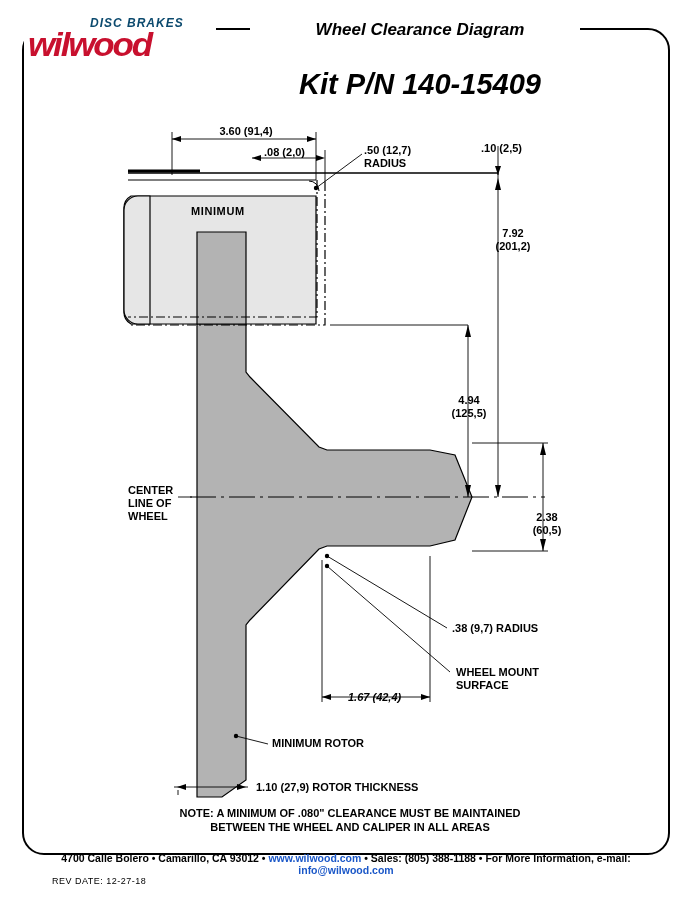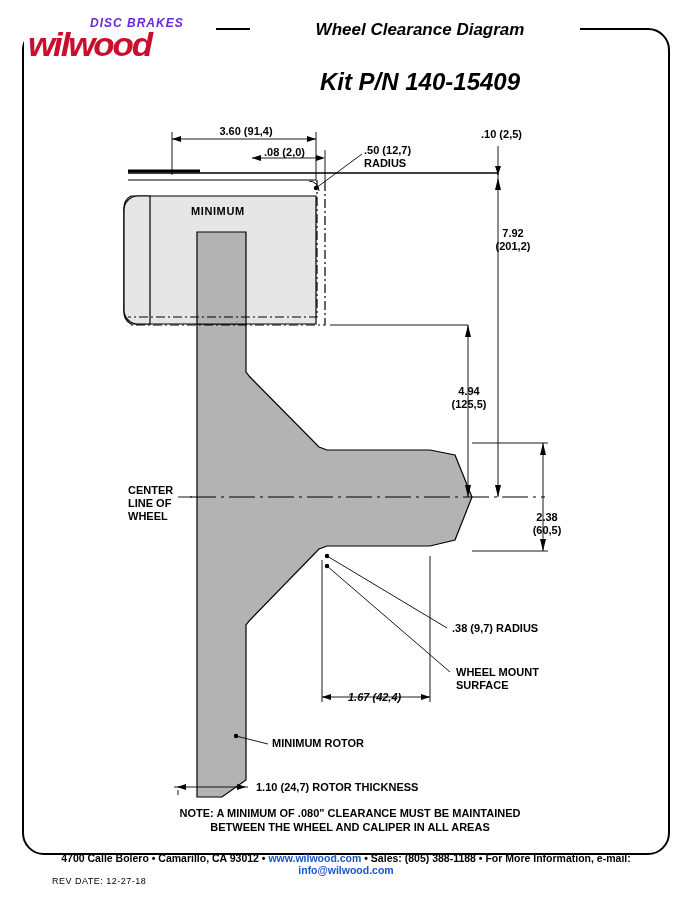--- a/index.html
+++ b/index.html
@@ -29,41 +29,41 @@
   }
   .title-patch{
     position:absolute;left:250px;top:18px;width:330px;height:24px;background:#fff;
   }
   .logo{
     position:absolute;left:28px;top:16px;width:186px;height:44px;
   }
   .logo .disc{
     position:absolute;left:62px;top:0px;
     font-style:italic;font-weight:bold;font-size:12px;
-    letter-spacing:1px;color:#6d28d9;
+    letter-spacing:1px;color:#0c4a6e;
     font-family:"Liberation Sans", sans-serif;
     text-align:center;
   }
   .logo .word{
     position:absolute;left:0px;top:10px;
     font-family:"Liberation Sans", sans-serif;
     font-weight:bold;font-style:italic;font-size:33px;
     color:#c8102e;letter-spacing:-2px;
     transform:scaleX(1.06);
     transform-origin:left center;
   }
   .doc-title{
     position:absolute;left:250px;top:20px;width:340px;
     text-align:center;
     font-weight:bold;font-style:italic;font-size:17px;
   }
   .kit-pn{
     position:absolute;left:200px;top:68px;width:440px;
     text-align:center;
-    font-weight:bold;font-style:italic;font-size:24px;
+    font-weight:bold;font-style:italic;font-size:29px;
   }
   .footer{
     position:absolute;left:24px;top:852px;width:644px;
     text-align:center;font-size:10.5px;font-weight:bold;
   }
   .footer a{color:#1a57c8;text-decoration:none;}
   .rev{
     position:absolute;left:52px;top:876px;font-size:9px;
     letter-spacing:0.5px;
   }
@@ -196,39 +196,39 @@
       <circle cx="236" cy="736" r="2.2" fill="#000" stroke="none"></circle>
 
       <line x1="178" y1="497" x2="192" y2="497" stroke-width="0.9"></line>
     </g>
   </svg>
 
   <div class="lbl c" style="left:184px;top:125px;width:124px;">3.60 (91,4)</div>
   <div class="lbl" style="left:242px;top:146px;margin-left:22px;">.08 (2,0)</div>
   <div class="lbl" style="left:364px;top:144px;">.50 (12,7)
 RADIUS</div>
-  <div class="lbl" style="left:481px;top:128px;">.10 (2,5)</div>
+  <div class="lbl" style="left:481px;top:142px;">.10 (2,5)</div>
 
   <div class="lbl c" style="left:478px;top:227px;width:70px;">7.92
 (201,2)</div>
-  <div class="lbl c" style="left:433px;top:385px;width:72px;">4.94
+  <div class="lbl c" style="left:433px;top:394px;width:72px;">4.94
 (125,5)</div>
   <div class="lbl c" style="left:513px;top:511px;width:68px;">2.38
 (60,5)</div>
   <div class="lbl" style="left:348px;top:691px;font-style:italic;">1.67 (42,4)</div>
 
   <div class="lbl" style="left:191px;top:205px;letter-spacing:0.6px;">MINIMUM</div>
   <div class="lbl" style="left:128px;top:484px;">CENTER
 LINE OF
 WHEEL</div>
   <div class="lbl" style="left:452px;top:622px;">.38 (9,7) RADIUS</div>
   <div class="lbl" style="left:456px;top:666px;">WHEEL MOUNT
 SURFACE</div>
   <div class="lbl" style="left:272px;top:737px;">MINIMUM ROTOR</div>
-  <div class="lbl" style="left:256px;top:781px;">1.10 (24,7) ROTOR THICKNESS</div>
+  <div class="lbl" style="left:256px;top:781px;">1.10 (27,9) ROTOR THICKNESS</div>
 
   <div class="note">
     <div>NOTE: A MINIMUM OF .080" CLEARANCE MUST BE MAINTAINED</div>
     <div>BETWEEN THE WHEEL AND CALIPER IN ALL AREAS</div>
   </div>
 
   <div class="footer">
     <span>4700 Calle Bolero • Camarillo, CA 93012 • </span><a href="#">www.wilwood.com</a><span> • Sales: (805) 388-1188 • For More Information, e-mail: </span><a href="#">info@wilwood.com</a>
   </div>
   <div class="rev">REV DATE:  12-27-18</div>

